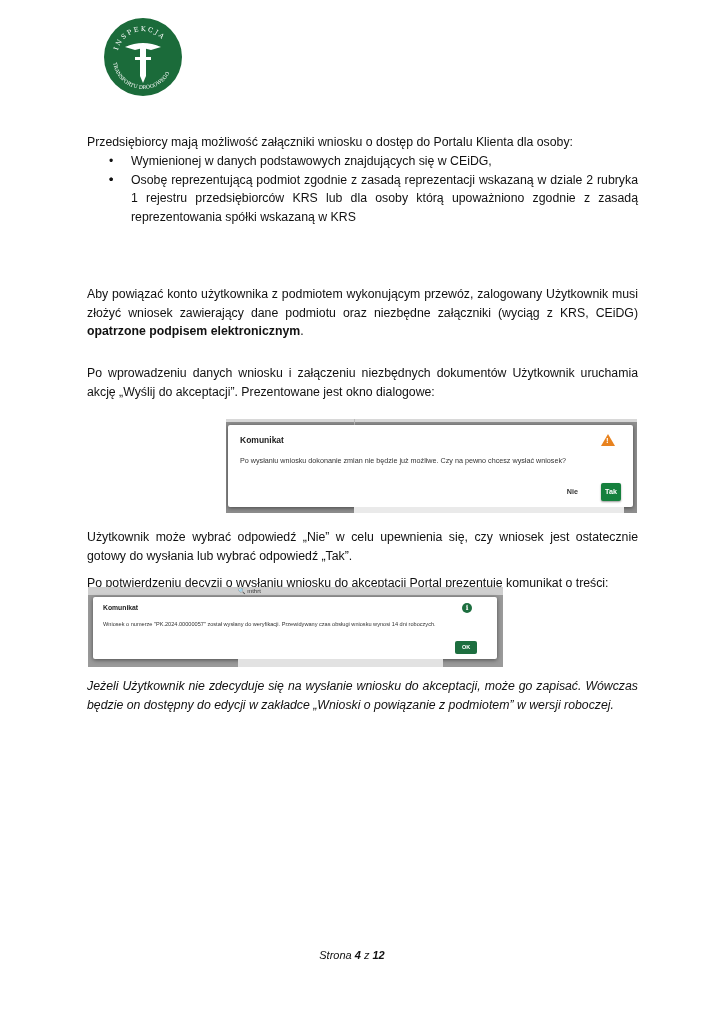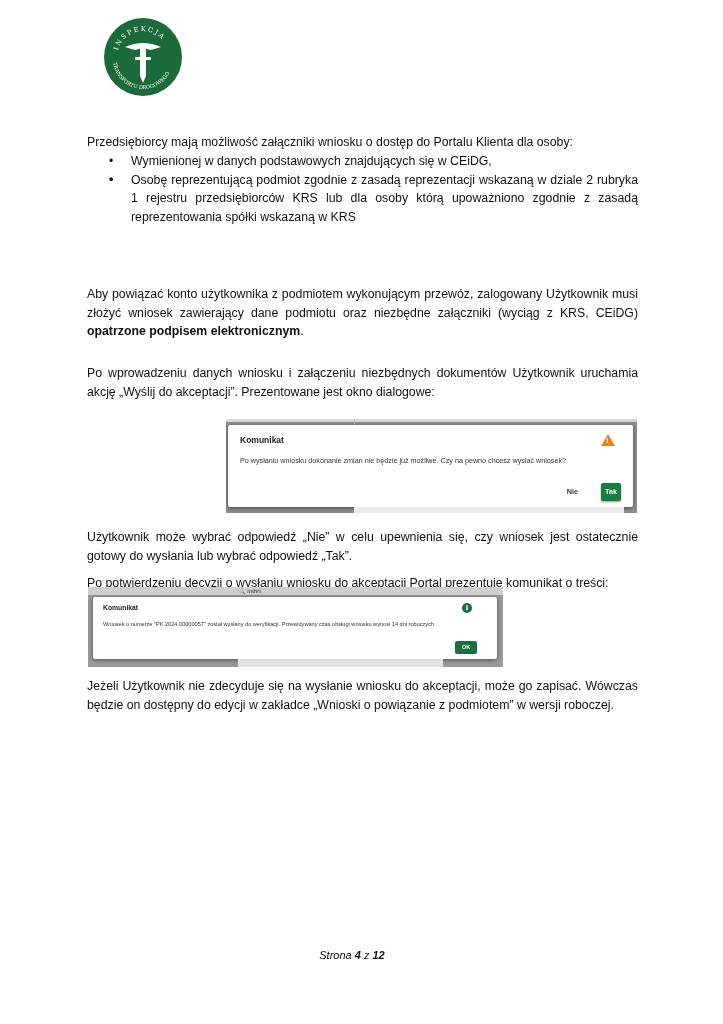--- a/index.html
+++ b/index.html
@@ -108,17 +108,17 @@
   <div class="bgsearch">🔍 <span>mthrt</span></div>
   <div class="dlg">
     <div class="dlg-title">Komunikat</div>
     <div class="info">i</div>
     <div class="dlg-msg">Wniosek o numerze "PK.2024.00000057" został wysłany do weryfikacji. Przewidywany czas obsługi wniosku wynosi 14 dni roboczych.</div>
     <div class="btn-ok">OK</div>
   </div>
   <div class="bgfoot"></div>
 </div>
 
-<div class="para" style="top:677px;">Jeżeli Użytkownik nie zdecyduje się na wysłanie wniosku do akceptacji, może go zapisać. Wówczas będzie on dostępny do edycji w zakładce „Wnioski o powiązanie z podmiotem” w wersji roboczej.</div>
+<div class="para" style="top:677px;font-style:italic;">Jeżeli Użytkownik nie zdecyduje się na wysłanie wniosku do akceptacji, może go zapisać. Wówczas będzie on dostępny do edycji w zakładce „Wnioski o powiązanie z podmiotem” w wersji roboczej.</div>
 
 <div class="footer">
   <span>Strona </span><b>4</b><span> z </span><b>12</b>
 </div>
 
 </body></html>

